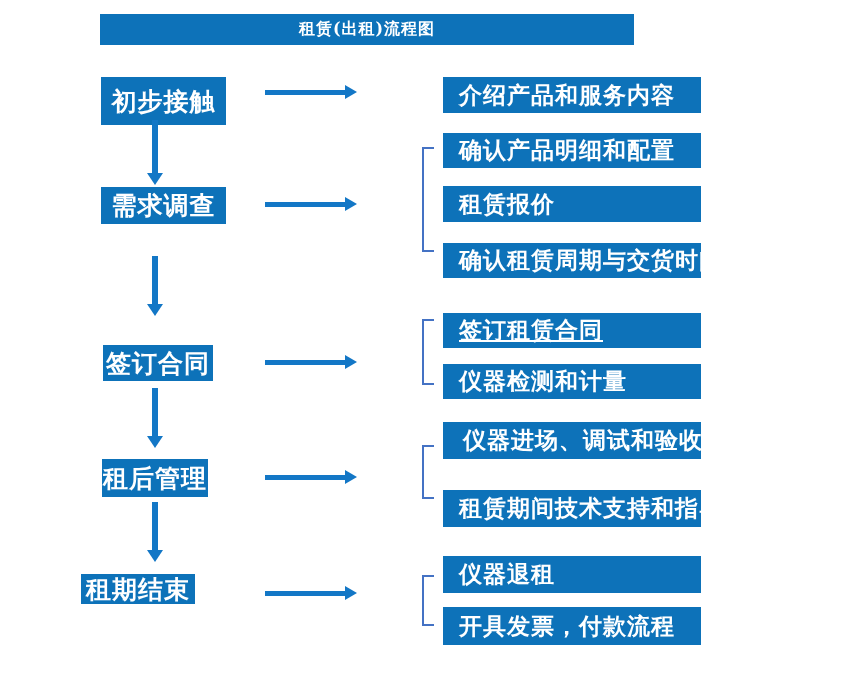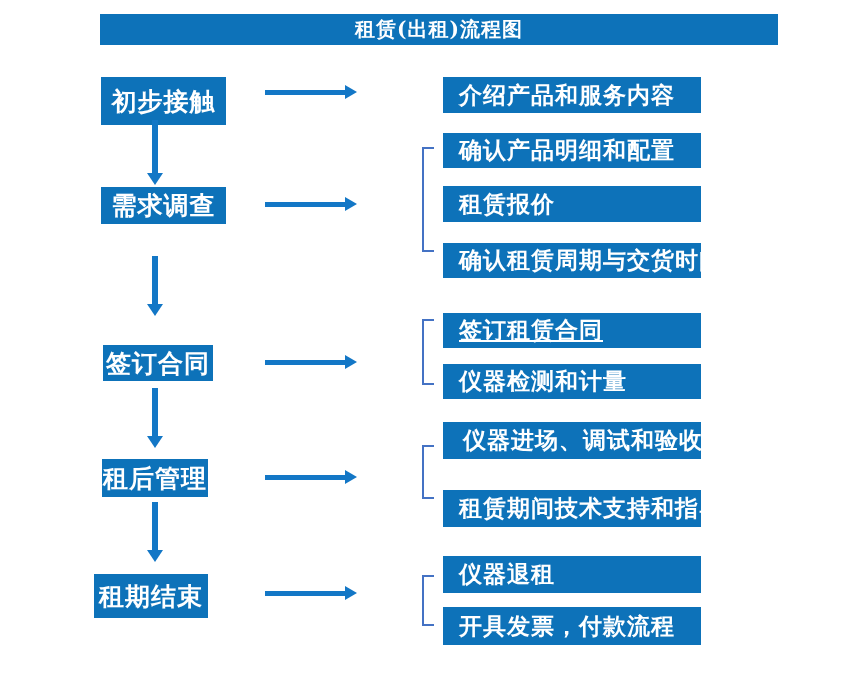--- a/index.html
+++ b/index.html
@@ -10,23 +10,23 @@
   }
   *{margin:0;padding:0;box-sizing:border-box;}
   html,body{background:#ffffff;}
   body{
     width:844px;height:688px;
     font-family:"DejaVu Serif","Liberation Serif",serif;
     position:relative;overflow:hidden;
   }
   .stage{position:absolute;left:0;top:0;width:844px;height:688px;}
   .titlebar{
-    position:absolute;left:100px;top:14px;width:678px;height:31px;
+    position:absolute;left:100px;top:14px;width:534px;height:31px;
     background:var(--box-blue);color:var(--text-white);
-    font-size:20px;font-weight:bold;letter-spacing:1px;
+    font-size:16px;font-weight:bold;letter-spacing:1px;
     display:flex;align-items:center;justify-content:center;
   }
   .box{
     position:absolute;background:var(--box-blue);color:var(--text-white);
     font-weight:bold;display:flex;align-items:center;
     white-space:nowrap;overflow:hidden;
   }
   .left-box{font-size:25px;justify-content:center;letter-spacing:1px;}
   .right-box{font-size:23px;padding-left:16px;letter-spacing:1px;}
   .harrow{
@@ -56,21 +56,21 @@
 <body>
 
 <div class="stage">
 
   <div class="titlebar">租赁(出租)流程图</div>
 
   <div class="box left-box" style="left:101px;top:77px;width:125px;height:48px;">初步接触</div>
   <div class="box left-box" style="left:101px;top:187px;width:125px;height:37px;">需求调查</div>
   <div class="box left-box" style="left:103px;top:345px;width:110px;height:36px;">签订合同</div>
   <div class="box left-box" style="left:102px;top:459px;width:106px;height:38px;">租后管理</div>
-  <div class="box left-box" style="left:94px;top:574px;width:114px;height:44px;">租期结束</div>
+  <div class="box left-box" style="left:81px;top:574px;width:114px;height:30px;">租期结束</div>
 
   <div class="varrow" style="left:152px;top:120px;height:53px;"></div>
   <div class="varrow" style="left:152px;top:256px;height:48px;"></div>
   <div class="varrow" style="left:152px;top:388px;height:48px;"></div>
   <div class="varrow" style="left:152px;top:502px;height:48px;"></div>
 
   <div class="harrow" style="left:265px;top:90px;"></div>
   <div class="harrow" style="left:265px;top:202px;"></div>
   <div class="harrow" style="left:265px;top:360px;"></div>
   <div class="harrow" style="left:265px;top:475px;"></div>

